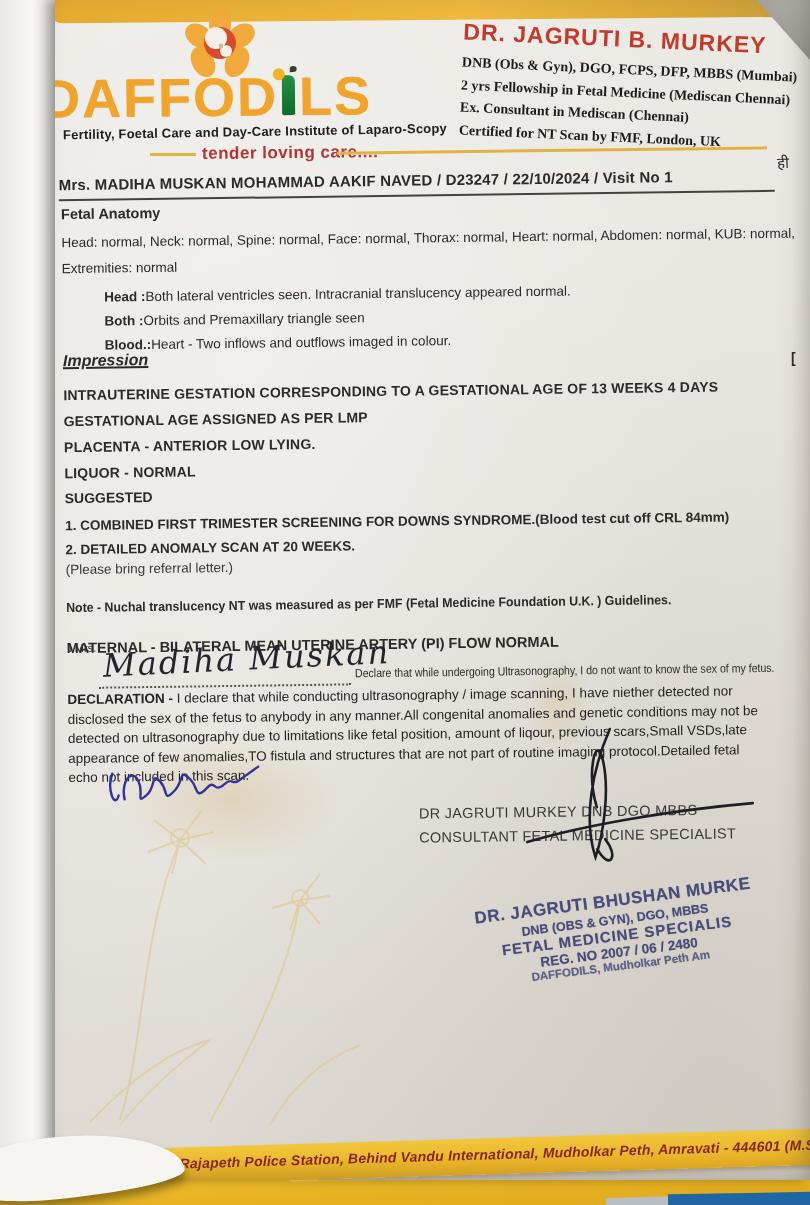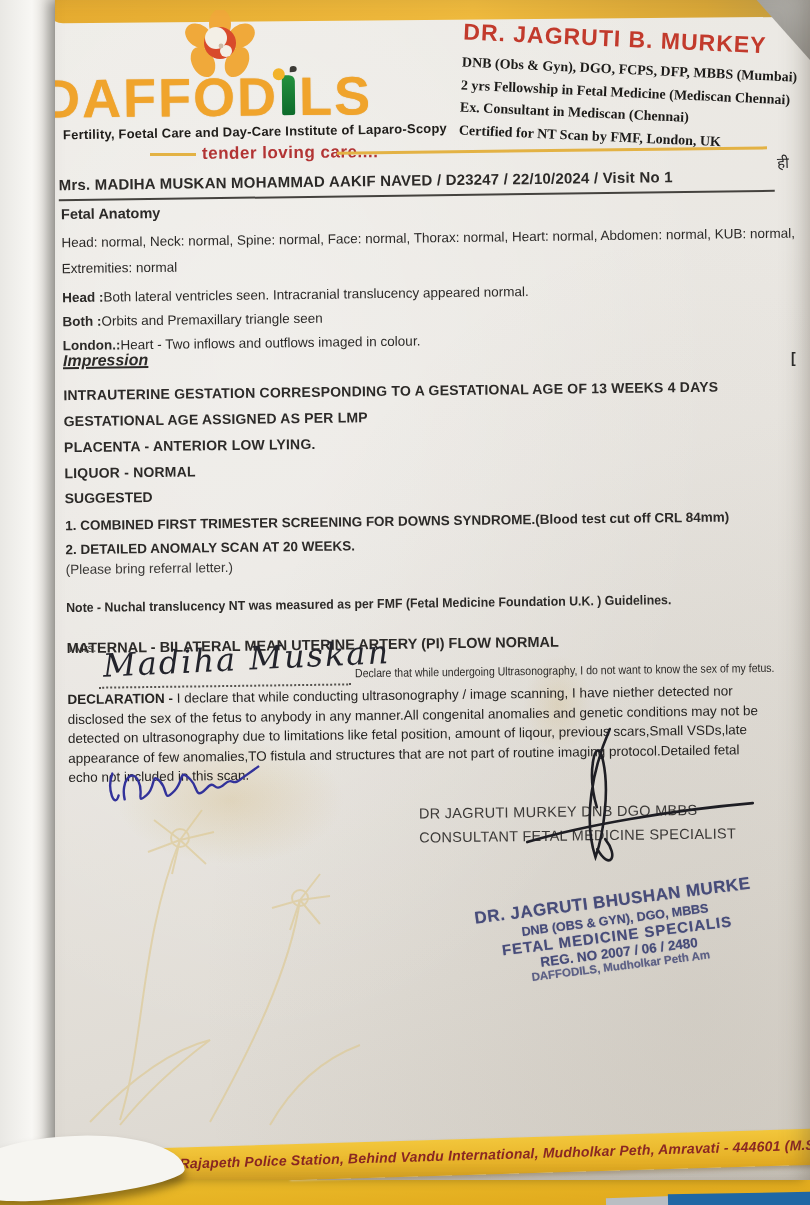--- a/index.html
+++ b/index.html
@@ -71,21 +71,21 @@
     font-size:14px;color:#1c1b19;line-height:1.62;}
   .doc-creds div{white-space:nowrap;}
   
   .tilt{position:absolute;inset:0;transform:rotate(-.75deg);transform-origin:20px 520px;}
   .t{position:absolute;color:#2c2a28;}
   .patient-line{left:8px;top:176px;width:716px;font-size:15px;font-weight:bold;
     letter-spacing:.2px;border-bottom:2px solid #44423e;padding-bottom:6px;white-space:nowrap;}
   .fa-title{left:10px;top:206px;font-size:14.5px;font-weight:bold;}
   .fa-summary{left:10px;top:230px;width:740px;font-size:13.5px;line-height:26px;}
   .fa-findings{left:10px;top:286px;font-size:13.5px;line-height:24px;}
-  .fa-findings b{font-weight:bold;}
+  .fa-findings b{font-weight:bold;margin-left:42px;}
   .imp-title{left:10px;top:352px;font-size:16px;font-weight:bold;font-style:italic;
     text-decoration:underline;text-decoration-thickness:2px;}
   .imp-lines{left:10px;top:382px;font-size:14px;font-weight:bold;line-height:26px;letter-spacing:.2px;}
   .sg-title{left:10px;top:490px;font-size:14px;font-weight:bold;}
   .sg-items{left:10px;top:514px;font-size:13.5px;font-weight:bold;line-height:24px;white-space:nowrap;}
   .sg-note{left:10px;top:562px;font-size:13.5px;color:#3a3836;}
   .nt-note{left:10px;top:600px;font-size:13px;font-weight:bold;white-space:nowrap;
     transform:scaleX(.95);transform-origin:left;}
   .maternal{left:10px;top:640px;font-size:14.5px;font-weight:bold;white-space:nowrap;}
   .consent-prefix{left:12px;top:642px;font-size:11px;}
@@ -174,21 +174,21 @@
   </div>
 
   <div class="tilt">
     <div class="t patient-line">Mrs. MADIHA  MUSKAN MOHAMMAD AAKIF  NAVED / D23247 / 22/10/2024 /  Visit No 1</div>
 
     <div class="t fa-title">Fetal Anatomy</div>
     <div class="t fa-summary">Head: normal, Neck: normal, Spine: normal, Face: normal, Thorax: normal, Heart: normal, Abdomen: normal, KUB: normal, Extremities: normal</div>
     <div class="t fa-findings">
       <div><b>Head :</b><span>Both lateral ventricles seen. Intracranial translucency appeared normal.</span></div>
       <div><b>Both :</b><span>Orbits and Premaxillary triangle seen</span></div>
-      <div><b>London.:</b><span>Heart - Two inflows and outflows imaged in colour.</span></div>
+      <div><b>Blood.:</b><span>Heart - Two inflows and outflows imaged in colour.</span></div>
     </div>
 
     <div class="t imp-title">Impression</div>
     <div class="t imp-lines">
       <div>INTRAUTERINE GESTATION CORRESPONDING TO A GESTATIONAL AGE OF 13 WEEKS 4 DAYS</div>
       <div>GESTATIONAL AGE ASSIGNED AS PER LMP</div>
       <div>PLACENTA - ANTERIOR LOW LYING.</div>
       <div>LIQUOR - NORMAL</div>
     </div>
 

